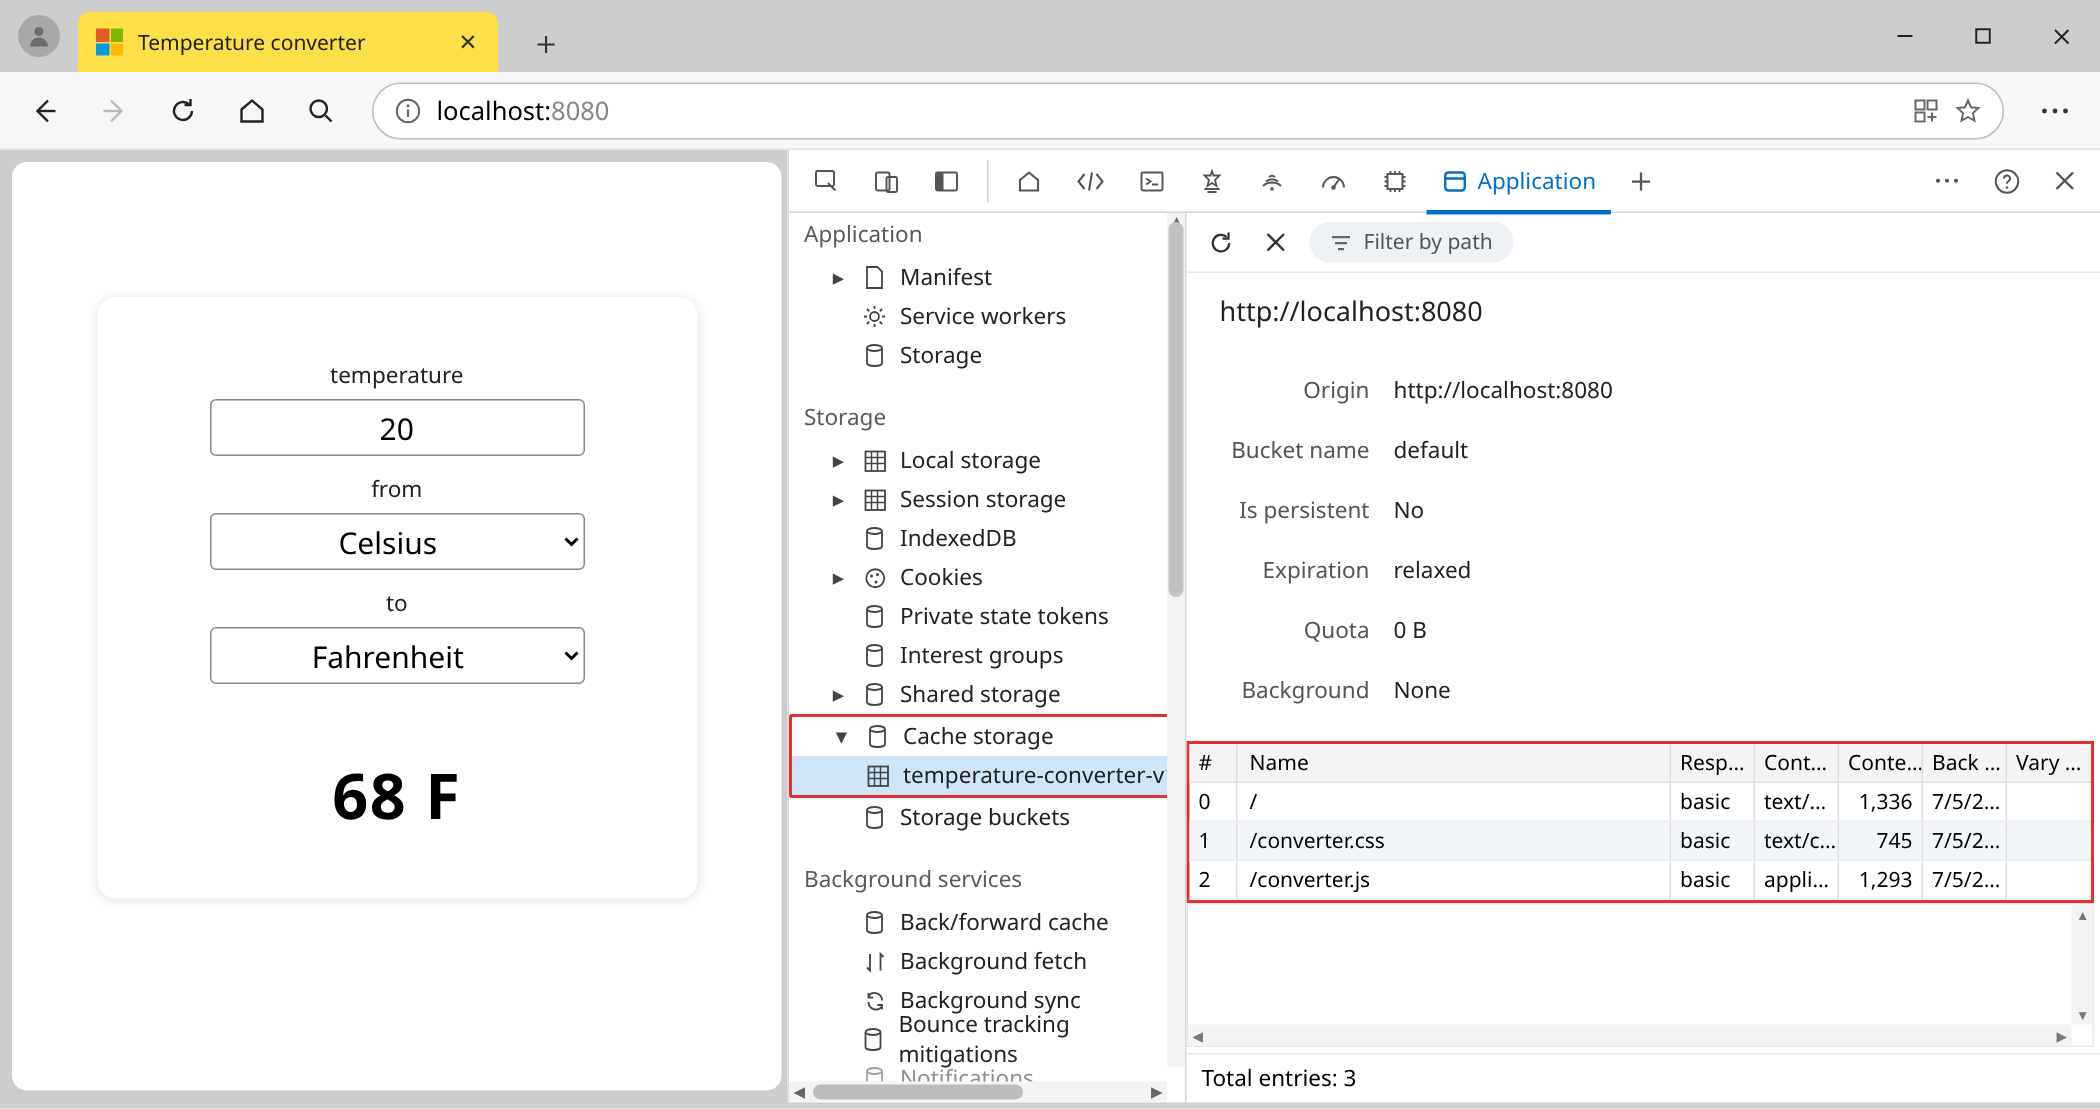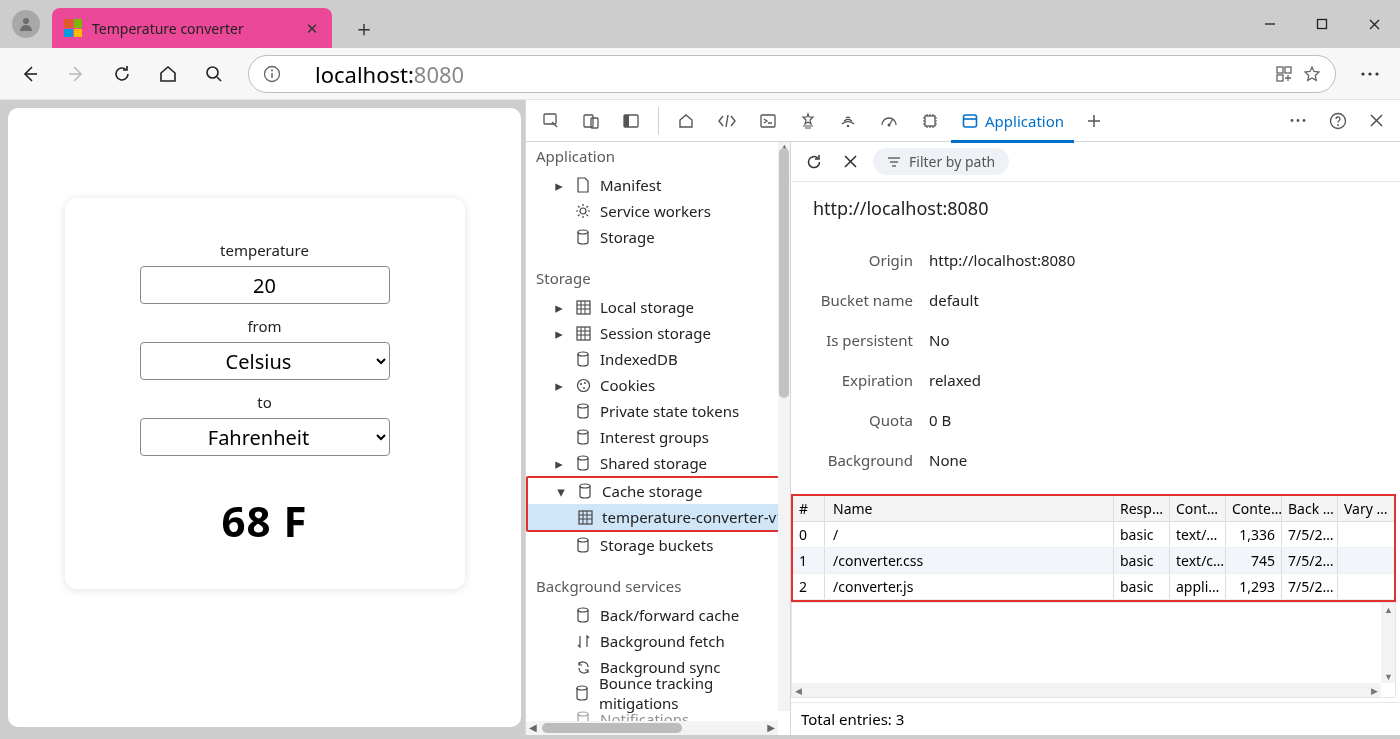--- a/index.html
+++ b/index.html
@@ -1,20 +1,20 @@
 <!DOCTYPE html>
 <html><head>
 <meta charset="utf-8">
 <style>
   * { box-sizing: border-box; margin: 0; padding: 0; font-family: "Segoe UI", system-ui, sans-serif; }
   body { background: #cdcdcd; width: 1400px; height: 739px; overflow: hidden; position: relative; }
 
   .titlebar { height: 48px; background: #cdcdcd; display: flex; align-items: flex-start; }
   .profile-circle { width: 28px; height: 28px; border-radius: 50%; background: #a8a8a8; margin: 10px 12px 0 12px; display:flex;align-items:center;justify-content:center; }
-  .tab { height: 40px; margin-top: 8px; background: #ec4899; border-radius: 8px 8px 0 0; display: flex; align-items: center; padding: 0 12px; gap: 10px; width: 280px; }
+  .tab { height: 40px; margin-top: 8px; background: #fde047; border-radius: 8px 8px 0 0; display: flex; align-items: center; padding: 0 12px; gap: 10px; width: 280px; }
   .favicon { width: 18px; height: 18px; display: grid; grid-template-columns: 1fr 1fr; grid-template-rows: 1fr 1fr; gap: 1px; }
   .favicon span:nth-child(1){background:#e05a2c;} .favicon span:nth-child(2){background:#7db700;}
   .favicon span:nth-child(3){background:#009cde;} .favicon span:nth-child(4){background:#ffb900;}
   .tab-title { font-size: 14px; flex: 1; color:#222; }
   .tab-close { width:16px;height:16px;display:flex;align-items:center;justify-content:center;color:#333;font-size:15px; }
   .new-tab { width:32px;height:32px;margin:12px 0 0 16px;display:flex;align-items:center;justify-content:center;color:#333;font-size:22px;font-weight:300; }
   .win-controls { margin-left:auto; display:flex; height:48px; }
   .win-btn { width:52px;height:48px;display:flex;align-items:center;justify-content:center;color:#222; }
 
   .toolbar { height: 52px; background:#f7f7f7; display:flex; align-items:center; padding: 0 10px; gap: 6px; border-bottom:1px solid #e3e3e3;}
@@ -23,21 +23,21 @@
   .addr { flex:1; height:38px; border:1px solid #bdbdbd; border-radius:20px; background:#fff; display:flex; align-items:center; padding: 0 14px; gap:10px; margin:0 8px; }
   .addr .host { color:#000; } .addr .port { color:#888; }
 
   .content { display:flex; height: calc(739px - 48px - 52px - 4px); }
 
   .page { width: 513px; background:#fff; margin: 8px 0 8px 8px; border-radius:10px; display:flex; flex-direction:column; align-items:center; }
   .card { margin-top: 90px; width: 400px; border-radius:12px; box-shadow: 0 1px 8px rgba(0,0,0,.12); padding: 30px 60px 40px; display:flex; flex-direction:column; align-items:center; background:#fff;}
   .card label { font-size:15px; color:#222; margin-top:12px; }
   .card input, .card select { width:250px; height:38px; border:1px solid #888; border-radius:4px; font-size:20px; text-align:center; margin-top:6px; background:#fff; }
   .card select { text-align:center; appearance:menulist; }
-  .result { font-size:42px; font-weight:700; margin-top: 36px; letter-spacing:1px; }
+  .result { font-size:42px; font-weight:700; margin-top: 46px; letter-spacing:1px; }
 
   .devtools { flex:1; background:#fff; margin:0 0 0 4px; display:flex; flex-direction:column; border-left:1px solid #d8d8d8; }
   .dt-tabs { height: 42px; display:flex; align-items:center; border-bottom: 1px solid #d6d6d6; padding: 0 6px; gap:2px; }
   .dt-tab { height:42px; padding:0 10px; display:flex; align-items:center; justify-content:center; color:#555; position:relative; gap:6px; font-size:15px;}
   .dt-tab.sel { color:#0070cc; }
   .dt-tab.sel::after { content:''; position:absolute; bottom:-1px; left:0; right:0; height:3px; background:#0070cc; }
   .dt-tabs .spacer { flex:1; }
   .vert-divider { width:1px; height:28px; background:#d0d0d0; margin:0 6px; }
 
   .dt-body { flex:1; display:flex; overflow:hidden; position:relative;}
@@ -151,21 +151,21 @@
         <circle cx="8.5" cy="8.5" r="5.5" fill="none" stroke="#222" stroke-width="1.6"></circle>
         <line x1="13" y1="13" x2="17" y2="17" stroke="#222" stroke-width="1.6"></line>
       </svg>
     </div>
   <div class="addr">
     <svg width="18" height="18" viewBox="0 0 18 18">
         <circle cx="9" cy="9" r="7.5" fill="none" stroke="#666" stroke-width="1.3"></circle>
         <circle cx="9" cy="5.5" r="1" fill="#666"></circle>
         <line x1="9" y1="8" x2="9" y2="13" stroke="#666" stroke-width="1.5"></line>
       </svg>
-    <div style="font-size:22px;margin-left:24px;"><span class="host">localhost:</span><span class="port">8080</span></div>
+    <div style="font-size:17px;"><span class="host">localhost:</span><span class="port">8080</span></div>
     <div style="flex:1"></div>
     <svg width="18" height="18" viewBox="0 0 18 18">
         <rect x="2" y="2" width="6" height="6" fill="none" stroke="#666" stroke-width="1.3"></rect>
         <rect x="10" y="2" width="6" height="6" fill="none" stroke="#666" stroke-width="1.3"></rect>
         <rect x="2" y="10" width="6" height="6" fill="none" stroke="#666" stroke-width="1.3"></rect>
         <path d="M13 10v6M10 13h6" stroke="#666" stroke-width="1.3"></path>
       </svg>
     <svg width="18" height="18" viewBox="0 0 18 18">
         <path d="M9 2l2 4.5 5 .5-3.7 3.4 1 5L9 13l-4.3 2.4 1-5L2 7l5-.5z" fill="none" stroke="#666" stroke-width="1.3"></path>
       </svg>

